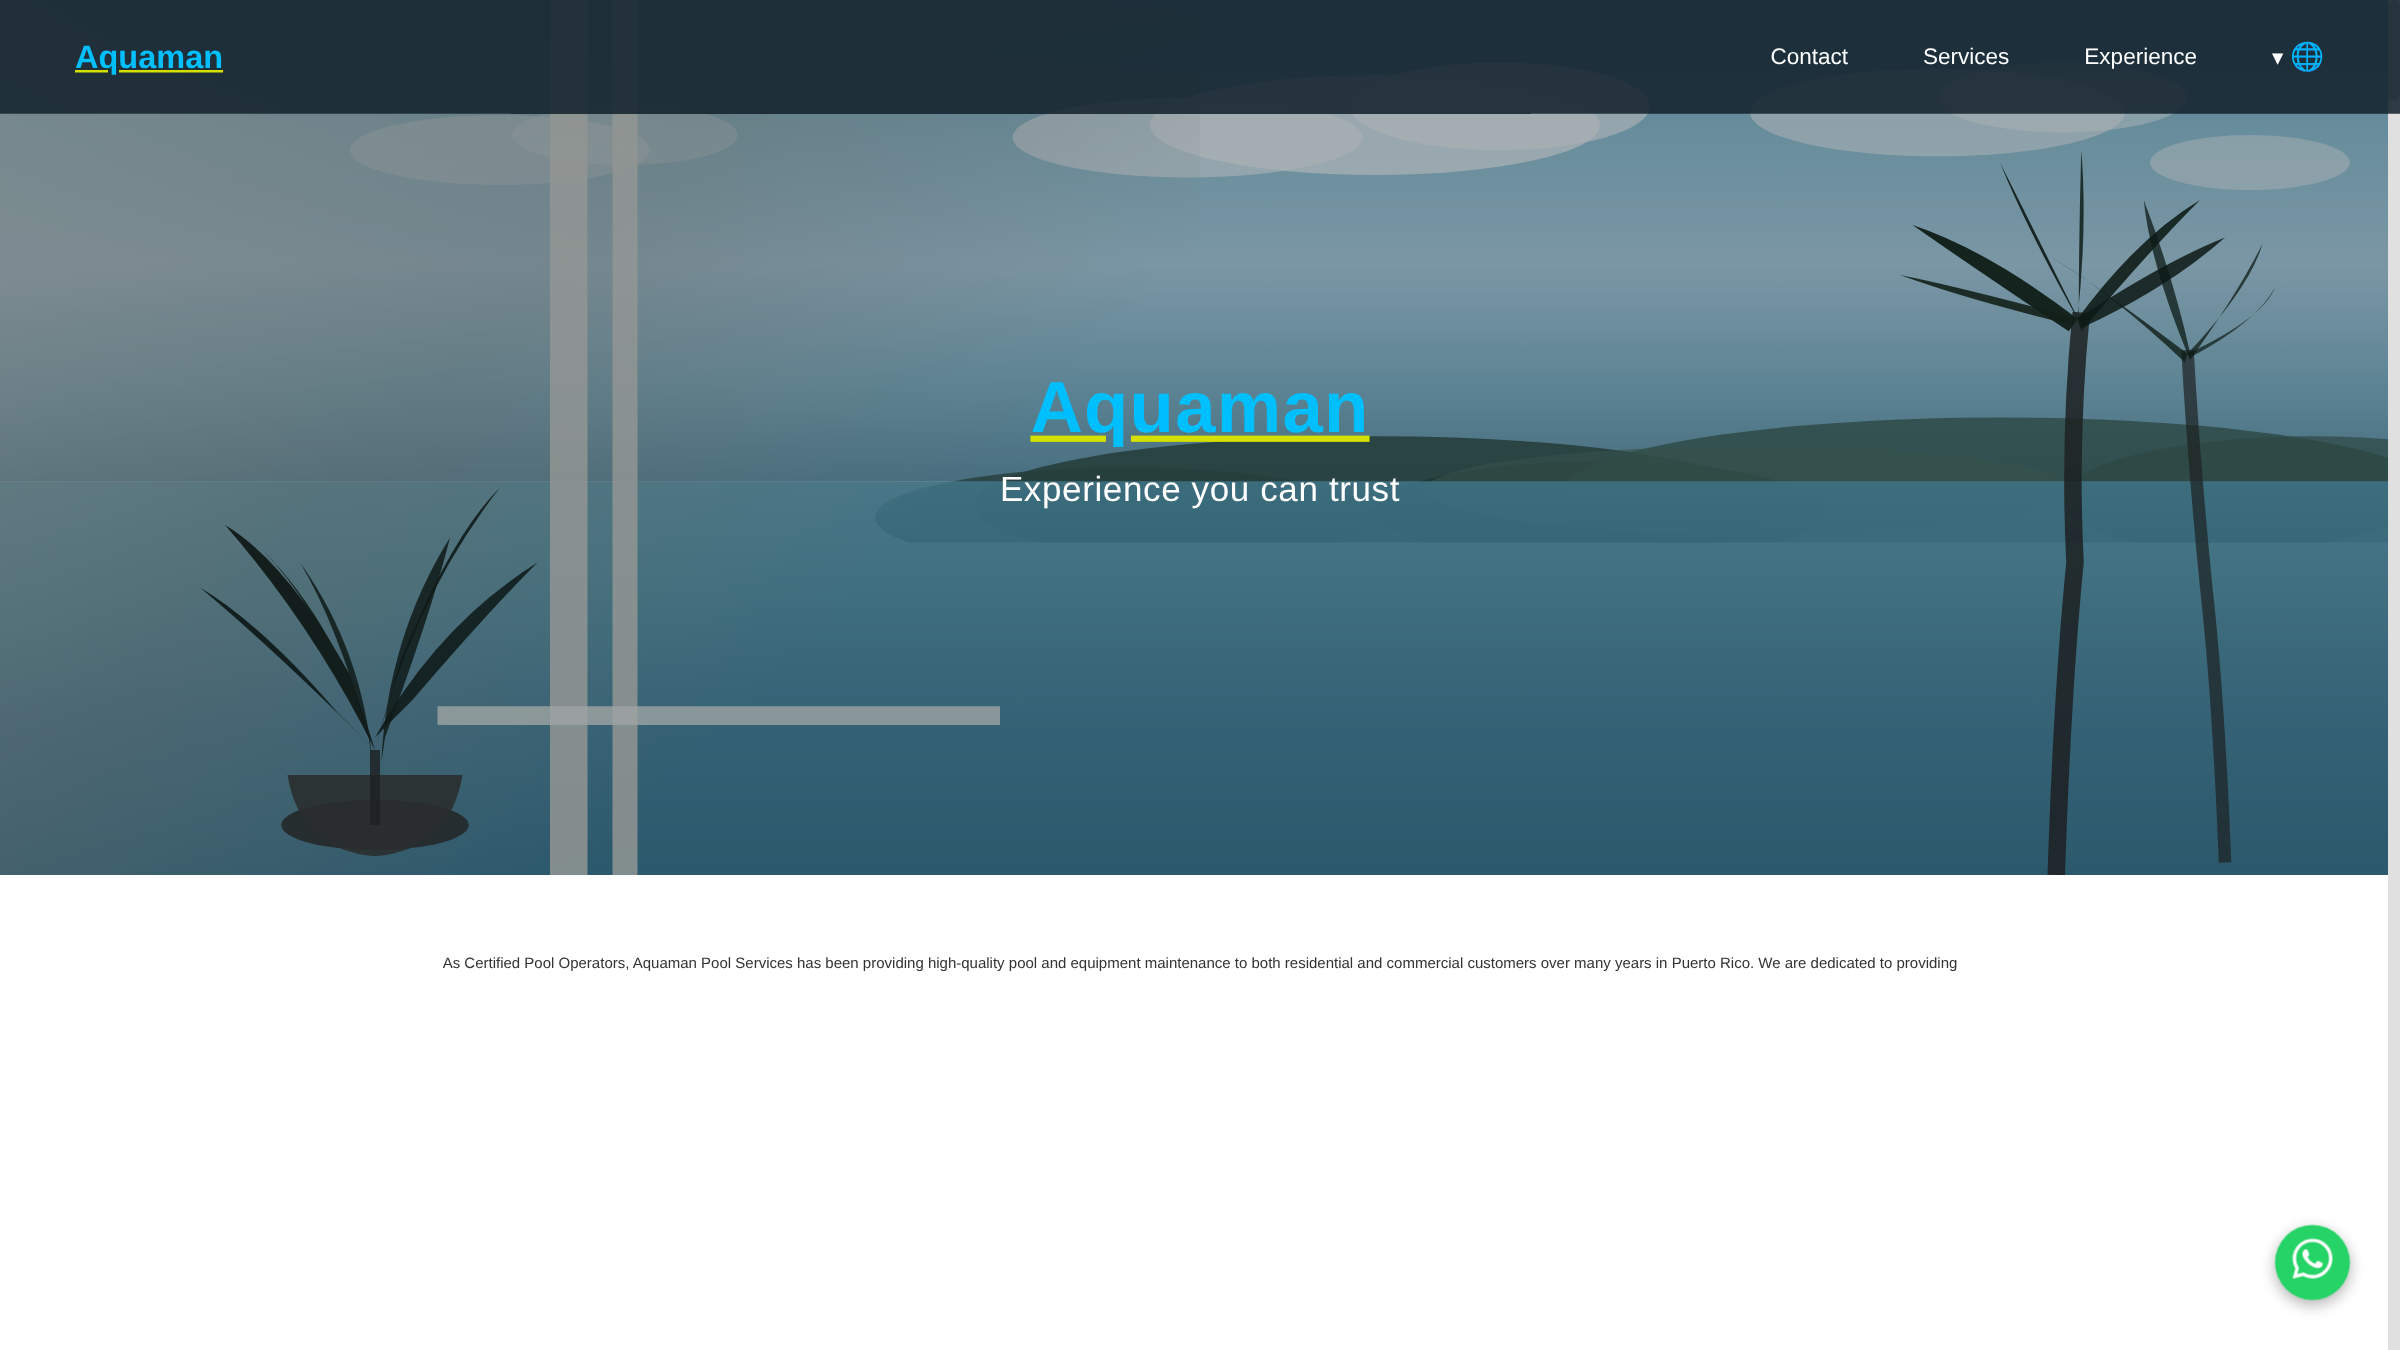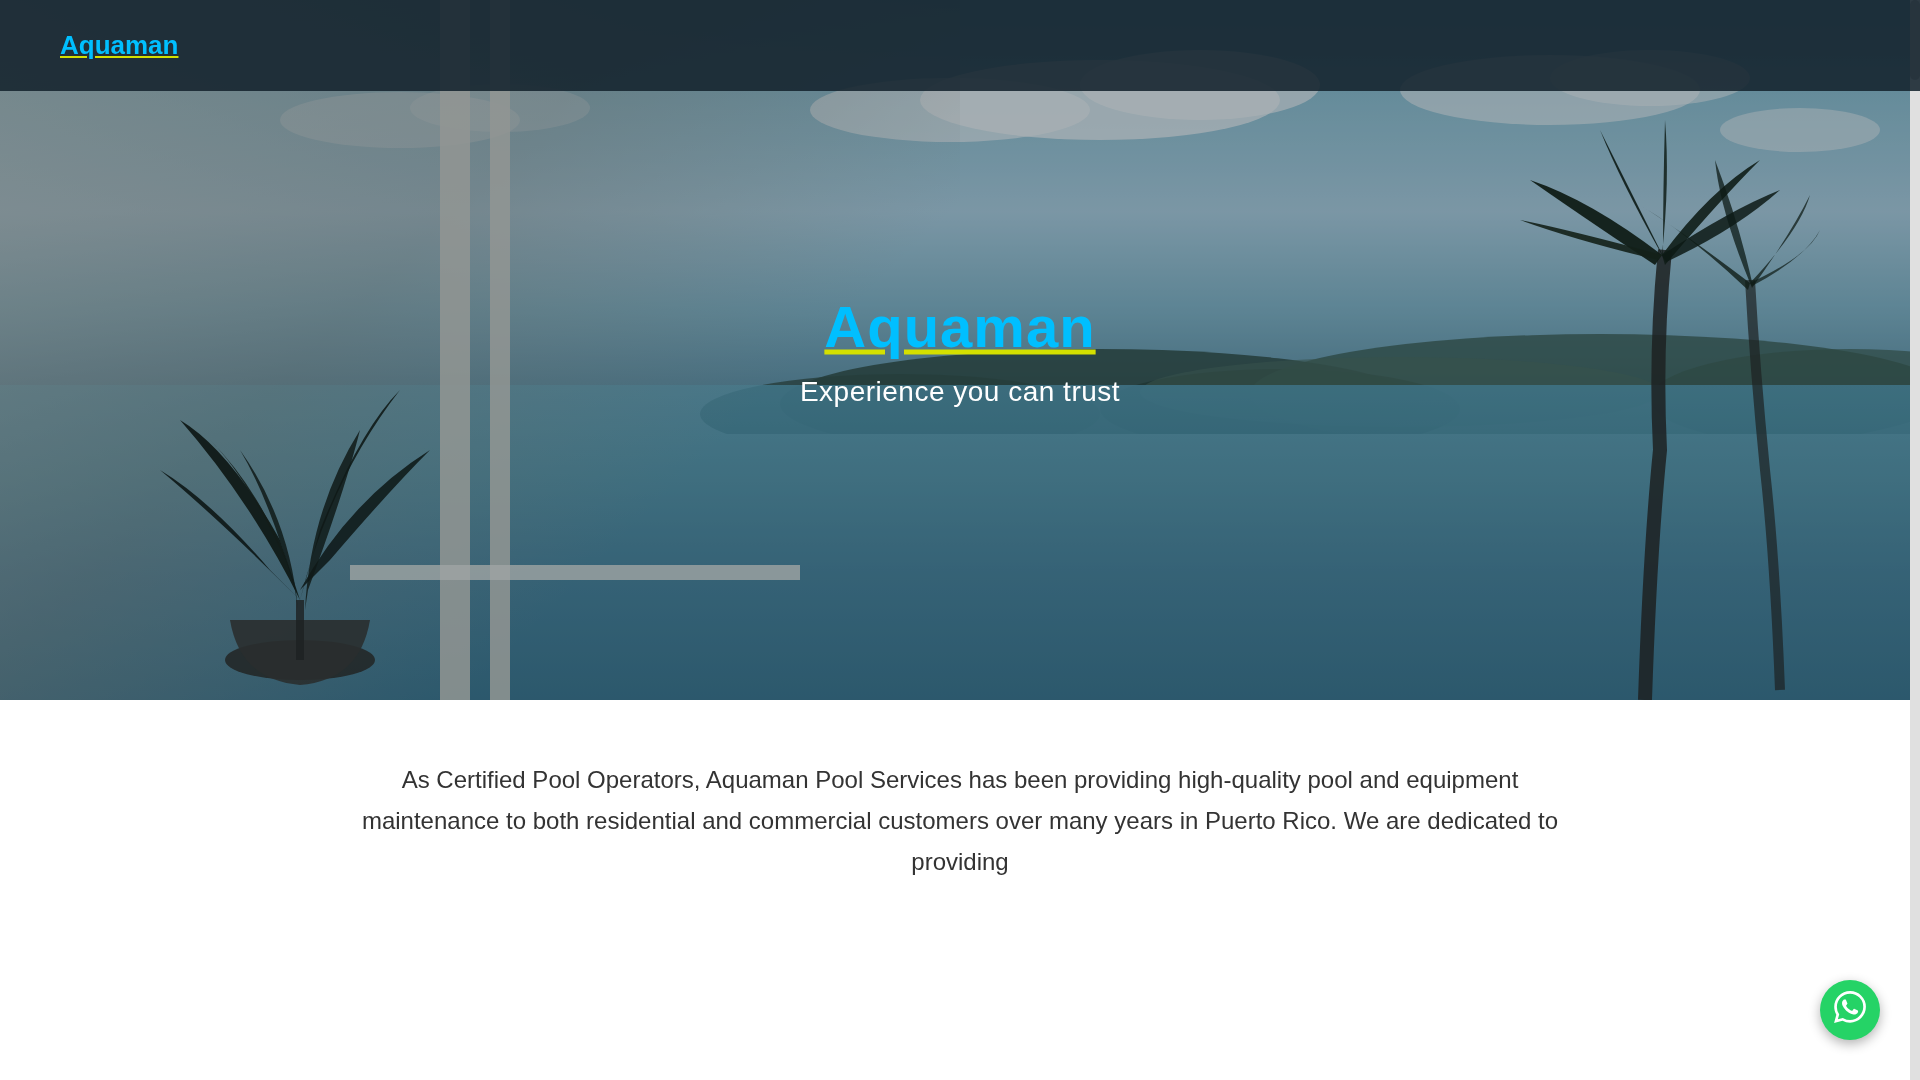--- a/index.html
+++ b/index.html
@@ -161,21 +161,21 @@
     }
 
     
     .content-section {
       background: #ffffff;
       padding: 60px 340px 40px 340px;
       min-height: 390px;
     }
 
     .content-text {
-      font-size: 24px;
+      font-size: 12px;
       color: #333333;
       line-height: 1.7;
       text-align: center;
     }
 
     
     .whatsapp-btn {
       position: fixed;
       bottom: 40px;
       right: 40px;
@@ -251,20 +251,30 @@
       height: 600px;
       pointer-events: none;
     }
   </style>
 </head>
 <body>
 
 <nav class="navbar">
   <div class="navbar-logo">Aquaman</div>
 
+  <div class="navbar-links">
+    <a>Contact</a>
+    <a>Services</a>
+    <a>Experience</a>
+
+    <div class="navbar-lang">
+      <span>▾</span>
+      <span class="globe-icon">🌐</span>
+    </div>
+  </div>
 </nav>
 
 <section class="hero">
 
   <div class="sky-layer"></div>
 
   <svg class="clouds-svg" viewBox="0 0 1920 200" xmlns="http://www.w3.org/2000/svg">
 
     <ellipse cx="1100" cy="60" rx="180" ry="40" fill="rgba(255,255,255,0.75)"></ellipse>
     <ellipse cx="1200" cy="45" rx="120" ry="35" fill="rgba(255,255,255,0.7)"></ellipse>

